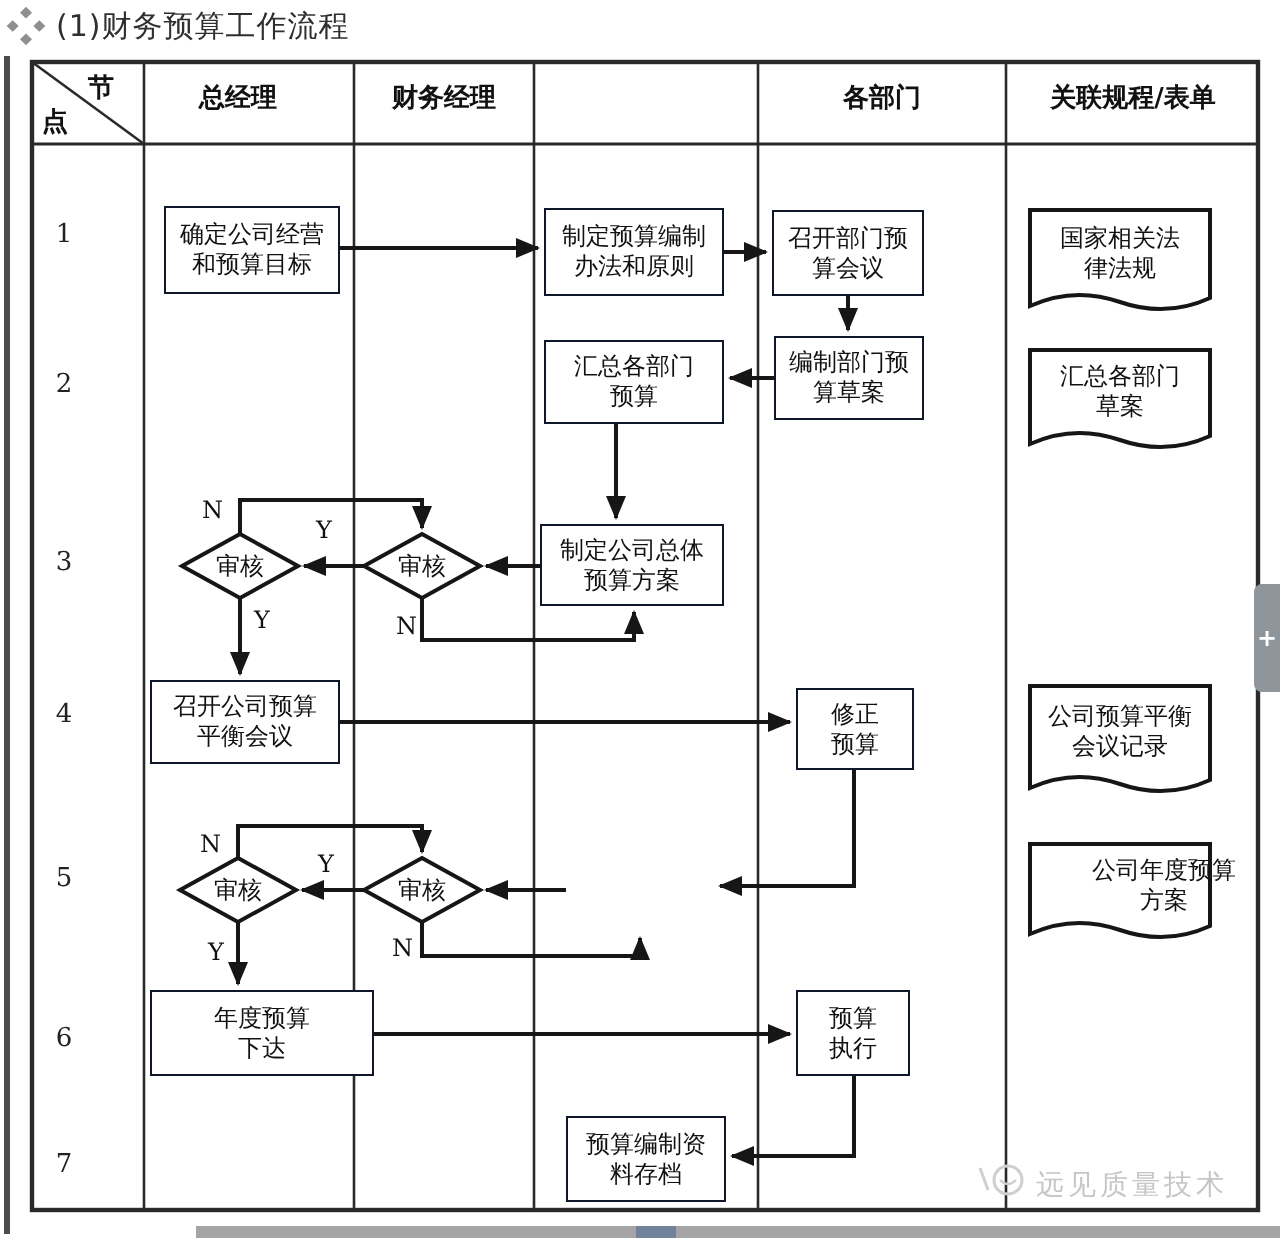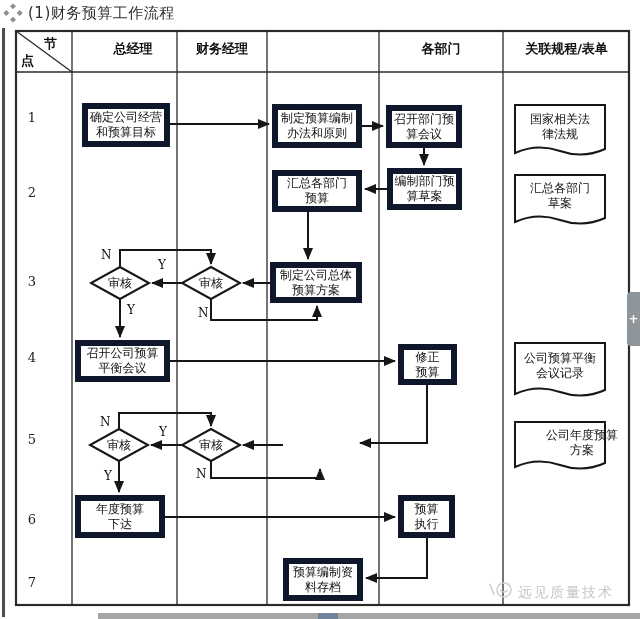--- a/index.html
+++ b/index.html
@@ -7,21 +7,21 @@
         font-family:"DejaVu Sans",sans-serif;color:#1a1a1a;}
   .title-row{position:absolute;left:28px;top:4px;font-size:15px;color:#2f2f2f;letter-spacing:.5px;}
   .title-icon{position:absolute;left:3px;top:3px;width:20px;height:20px;}
   .left-border{position:absolute;left:2px;top:28px;width:3px;height:589px;background:#4d4d4d;}
   svg.canvas{position:absolute;left:0;top:0;}
   .col-h{position:absolute;top:33px;height:32px;display:flex;align-items:center;justify-content:center;
          font-size:13px;font-weight:bold;color:#111;}
   .corner{position:absolute;font-size:13px;font-weight:bold;color:#111;}
   .rownum{position:absolute;width:24px;text-align:center;font-family:"DejaVu Serif",serif;
           font-size:13px;color:#222;}
-  .pbox{position:absolute;background:#fff;border:6px solid #0f172a;box-sizing:border-box;
+  .pbox{position:absolute;background:#fff;border:1px solid #0f172a;box-sizing:border-box;
         display:flex;align-items:center;justify-content:center;text-align:center;
         font-size:12px;line-height:15px;white-space:pre-line;color:#111;}
   .dtext,.doctext{position:absolute;display:flex;align-items:center;justify-content:center;
         text-align:center;font-size:12px;line-height:15px;white-space:pre-line;color:#111;}
   .branch{position:absolute;font-family:"DejaVu Serif",serif;font-size:12px;color:#111;}
   .watermark-text{position:absolute;left:518px;top:584px;font-size:14px;color:#c6c6c6;letter-spacing:2px;}
   .watermark-logo{position:absolute;left:488px;top:581px;width:26px;height:19px;}
   .side-tab{position:absolute;right:0;top:292px;width:13px;height:54px;background:#8e959b;
         border-radius:4px 0 0 4px;display:flex;align-items:center;justify-content:center;
         color:#fff;font-size:12px;font-weight:bold;}
@@ -92,21 +92,21 @@
     <g fill="#ffffff" stroke="#161616" stroke-width="2">
       <path d="M515,105 H605 V149 Q583,159 560,151 Q537,143 515,153 Z"></path>
       <path d="M515,175 H605 V218 Q583,228 560,220 Q537,212 515,222 Z"></path>
       <path d="M515,343 H605 V390 Q583,400 560,392 Q537,384 515,394 Z"></path>
       <path d="M515,422 H605 V463 Q583,473 560,465 Q537,457 515,467 Z"></path>
     </g>
   </svg>
 
   <span class="corner" style="left:44px;top:35px;">节</span>
   <span class="corner" style="left:21px;top:52px;">点</span>
-  <div class="col-h" style="left:73px;width:120px;">总经理</div>
+  <div class="col-h" style="left:59px;width:120px;">总经理</div>
   <div class="col-h" style="left:177px;width:90px;">财务经理</div>
   <div class="col-h" style="left:379px;width:124px;">各部门</div>
   <div class="col-h" style="left:503px;width:127px;">关联规程/表单</div>
 
   <div class="rownum" style="left:20px;top:110px;">1</div>
   <div class="rownum" style="left:20px;top:185px;">2</div>
   <div class="rownum" style="left:20px;top:274px;">3</div>
   <div class="rownum" style="left:20px;top:350px;">4</div>
   <div class="rownum" style="left:20px;top:432px;">5</div>
   <div class="rownum" style="left:20px;top:512px;">6</div>
@@ -121,21 +121,21 @@
   <div class="pbox" style="left:272px;top:170px;width:90px;height:42px;">汇总各部门
 预算</div>
   <div class="pbox" style="left:387px;top:168px;width:75px;height:42px;">编制部门预
 算草案</div>
   <div class="pbox" style="left:75px;top:340px;width:95px;height:42px;">召开公司预算
 平衡会议</div>
   <div class="pbox" style="left:270px;top:262px;width:92px;height:41px;">制定公司总体
 预算方案</div>
   <div class="pbox" style="left:398px;top:344px;width:59px;height:41px;">修正
 预算</div>
-  <div class="pbox" style="left:75px;top:495px;width:90px;height:43px;">年度预算
+  <div class="pbox" style="left:75px;top:495px;width:112px;height:43px;">年度预算
 下达</div>
   <div class="pbox" style="left:398px;top:495px;width:57px;height:43px;">预算
 执行</div>
   <div class="pbox" style="left:283px;top:558px;width:80px;height:43px;">预算编制资
 料存档</div>
 
   <div class="dtext" style="left:91px;top:267px;width:58px;height:32px;">审核</div>
   <div class="dtext" style="left:182px;top:267px;width:58px;height:32px;">审核</div>
   <div class="dtext" style="left:90px;top:429px;width:58px;height:32px;">审核</div>
   <div class="dtext" style="left:182px;top:429px;width:58px;height:32px;">审核</div>

